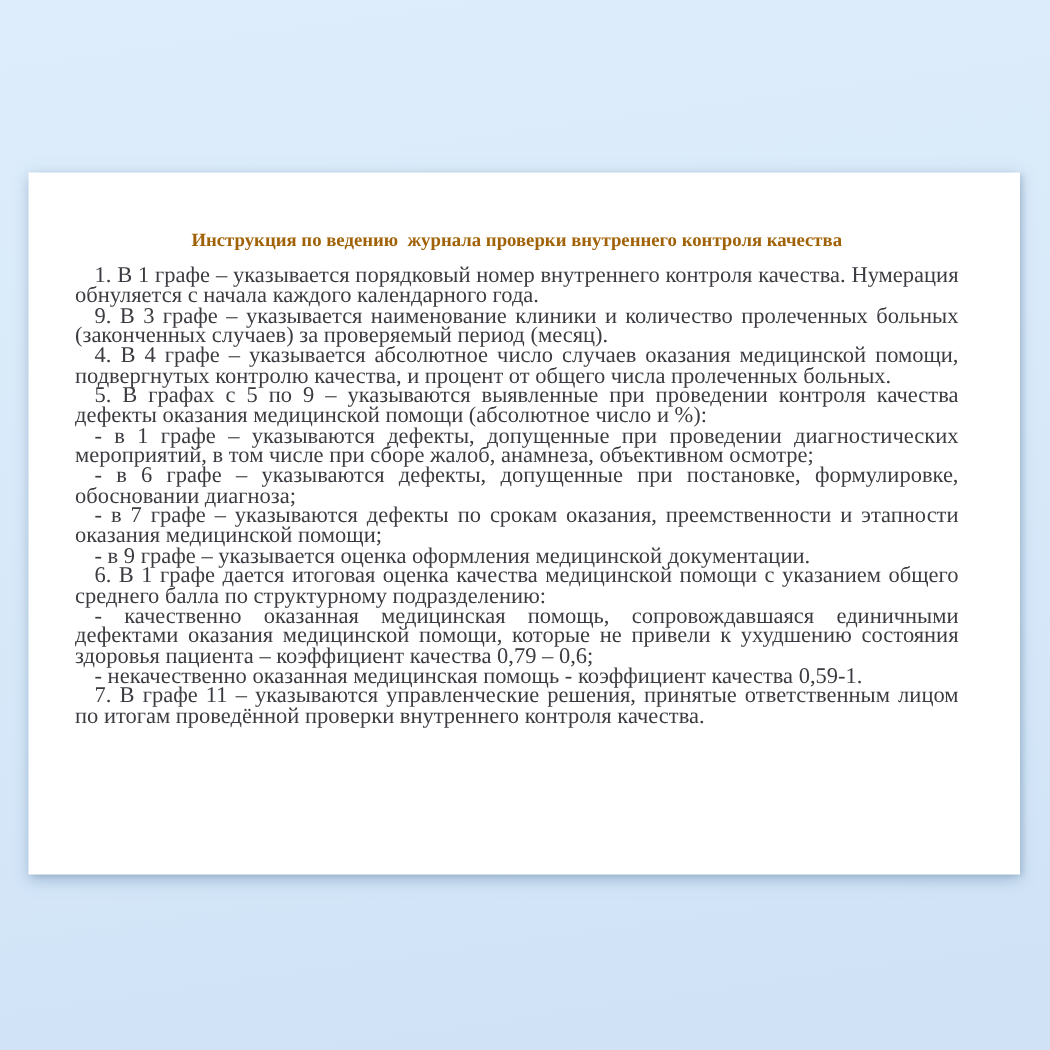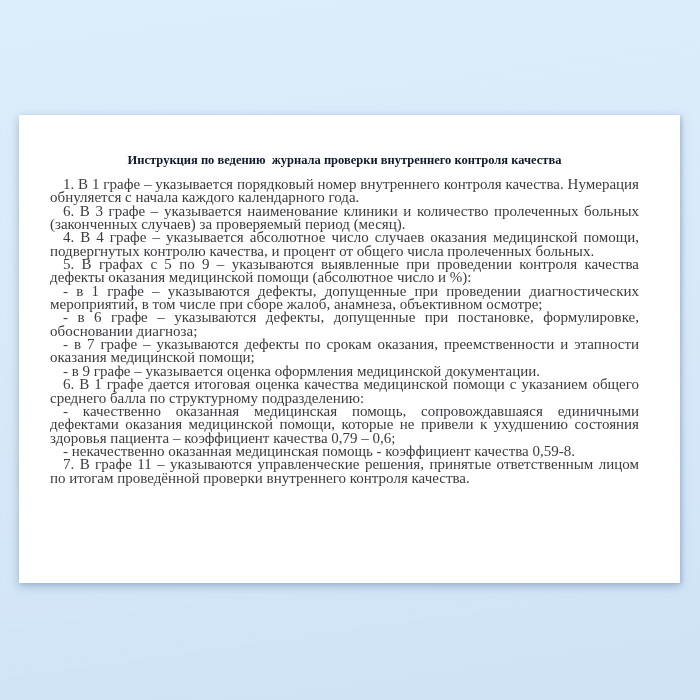--- a/index.html
+++ b/index.html
@@ -27,21 +27,21 @@
     position: absolute;
     top: 38px;
     left: 31px;
     right: 41px;
   }
   .doc-title {
     margin: 0 0 10px 0;
     font-size: 12.5px;
     font-weight: bold;
     text-align: center;
-    color: #0f172a;
+    color: #a16207;
     white-space: pre-wrap;
     line-height: 15px;
   }
   .doc-body p {
     margin: 0;
     font-size: 15px;
     line-height: 13.35px;
     color: #3b3b41;
     text-align: justify;
     text-indent: 13px;
@@ -50,26 +50,26 @@
   }
 </style>
 </head>
 <body>
 
 <div class="paper">
   <div class="paper-content">
     <h1 class="doc-title">Инструкция по ведению  журнала проверки внутреннего контроля качества</h1>
     <div class="doc-body">
         <p>1. В 1 графе – указывается порядковый номер внутреннего контроля качества. Нумерация обнуляется с начала каждого календарного года.</p>
-        <p>6. В 3 графе – указывается наименование клиники и количество пролеченных больных (законченных случаев) за проверяемый период (месяц).</p>
+        <p>9. В 3 графе – указывается наименование клиники и количество пролеченных больных (законченных случаев) за проверяемый период (месяц).</p>
         <p>4. В 4 графе – указывается абсолютное число случаев оказания медицинской помощи, подвергнутых контролю качества, и процент от общего числа пролеченных больных.</p>
         <p>5. В графах с 5 по 9 – указываются выявленные при проведении контроля качества дефекты оказания медицинской помощи (абсолютное число и %):</p>
         <p>- в 1 графе – указываются дефекты, допущенные при проведении диагностических мероприятий, в том числе при сборе жалоб, анамнеза, объективном осмотре;</p>
         <p>- в 6 графе – указываются дефекты, допущенные при постановке, формулировке, обосновании диагноза;</p>
         <p>- в 7 графе – указываются дефекты по срокам оказания, преемственности и этапности оказания медицинской помощи;</p>
         <p>- в 9 графе – указывается оценка оформления медицинской документации.</p>
         <p>6. В 1 графе дается итоговая оценка качества медицинской помощи с указанием общего среднего балла по структурному подразделению:</p>
         <p>- качественно оказанная медицинская помощь, сопровождавшаяся единичными дефектами оказания медицинской помощи, которые не привели к ухудшению состояния здоровья пациента – коэффициент качества 0,79 – 0,6;</p>
-        <p>- некачественно оказанная медицинская помощь - коэффициент качества 0,59-8.</p>
+        <p>- некачественно оказанная медицинская помощь - коэффициент качества 0,59-1.</p>
         <p>7. В графе 11 – указываются управленческие решения, принятые ответственным лицом по итогам проведённой проверки внутреннего контроля качества.</p>
       </div>
   </div>
 </div>
 
 </body></html>

